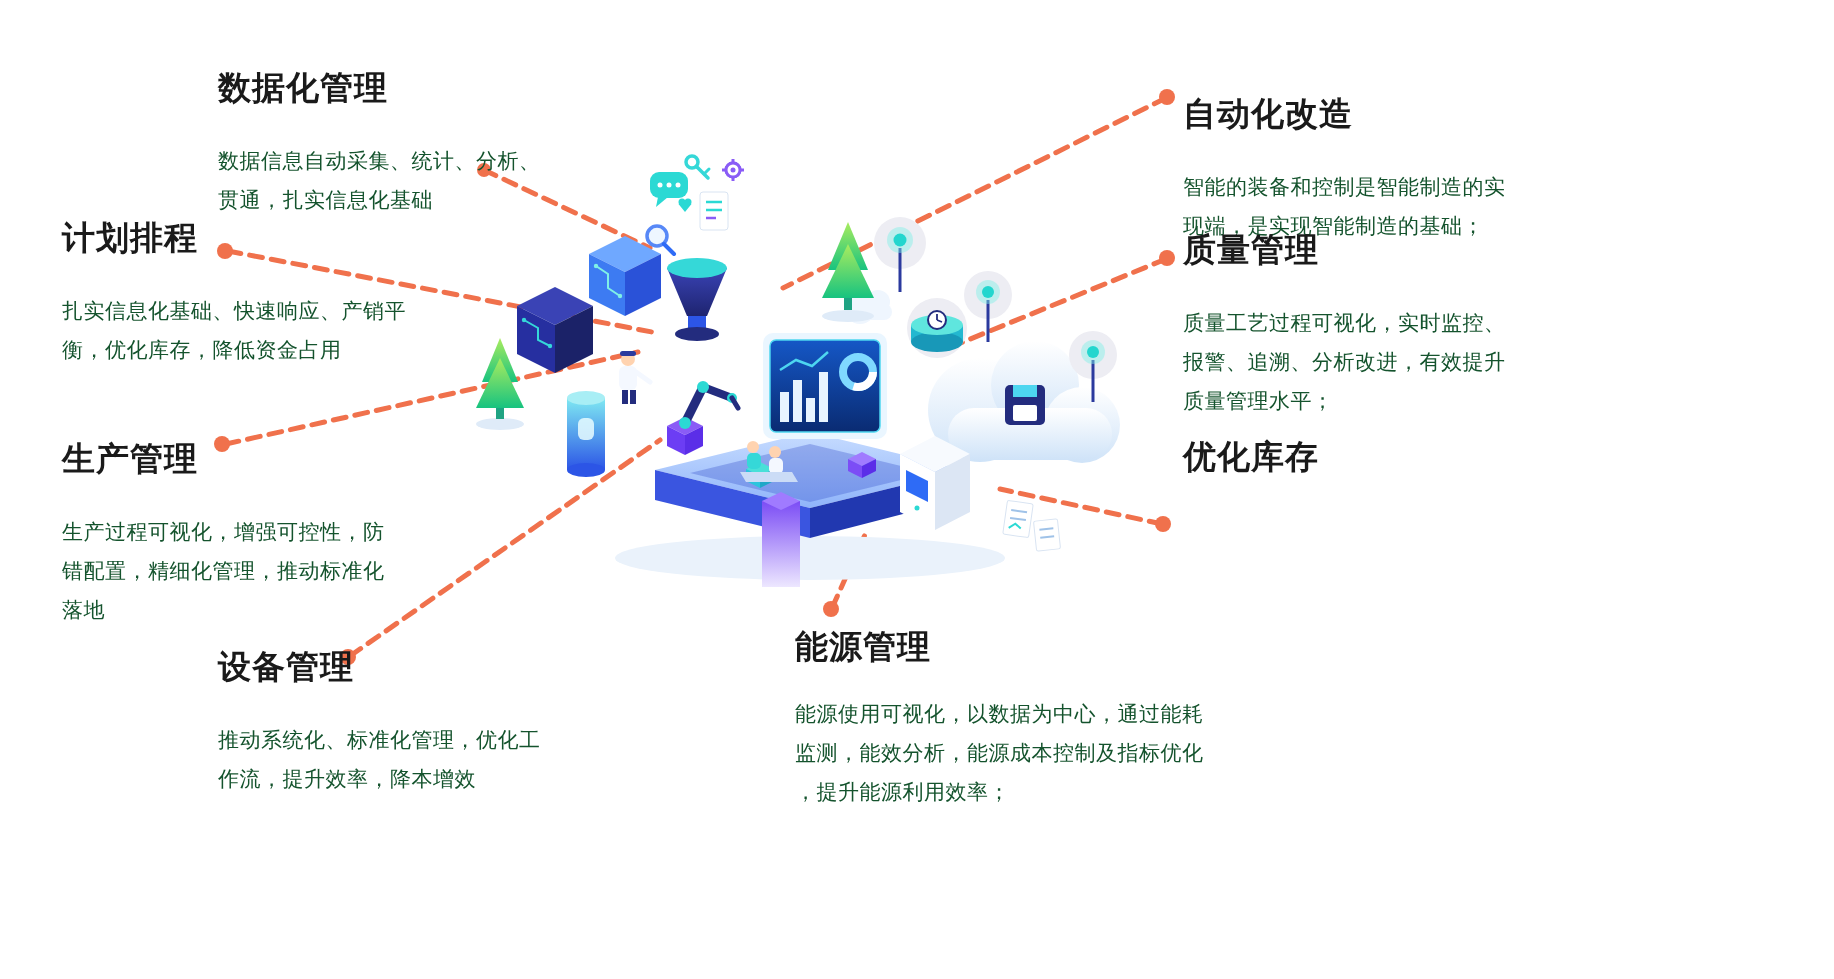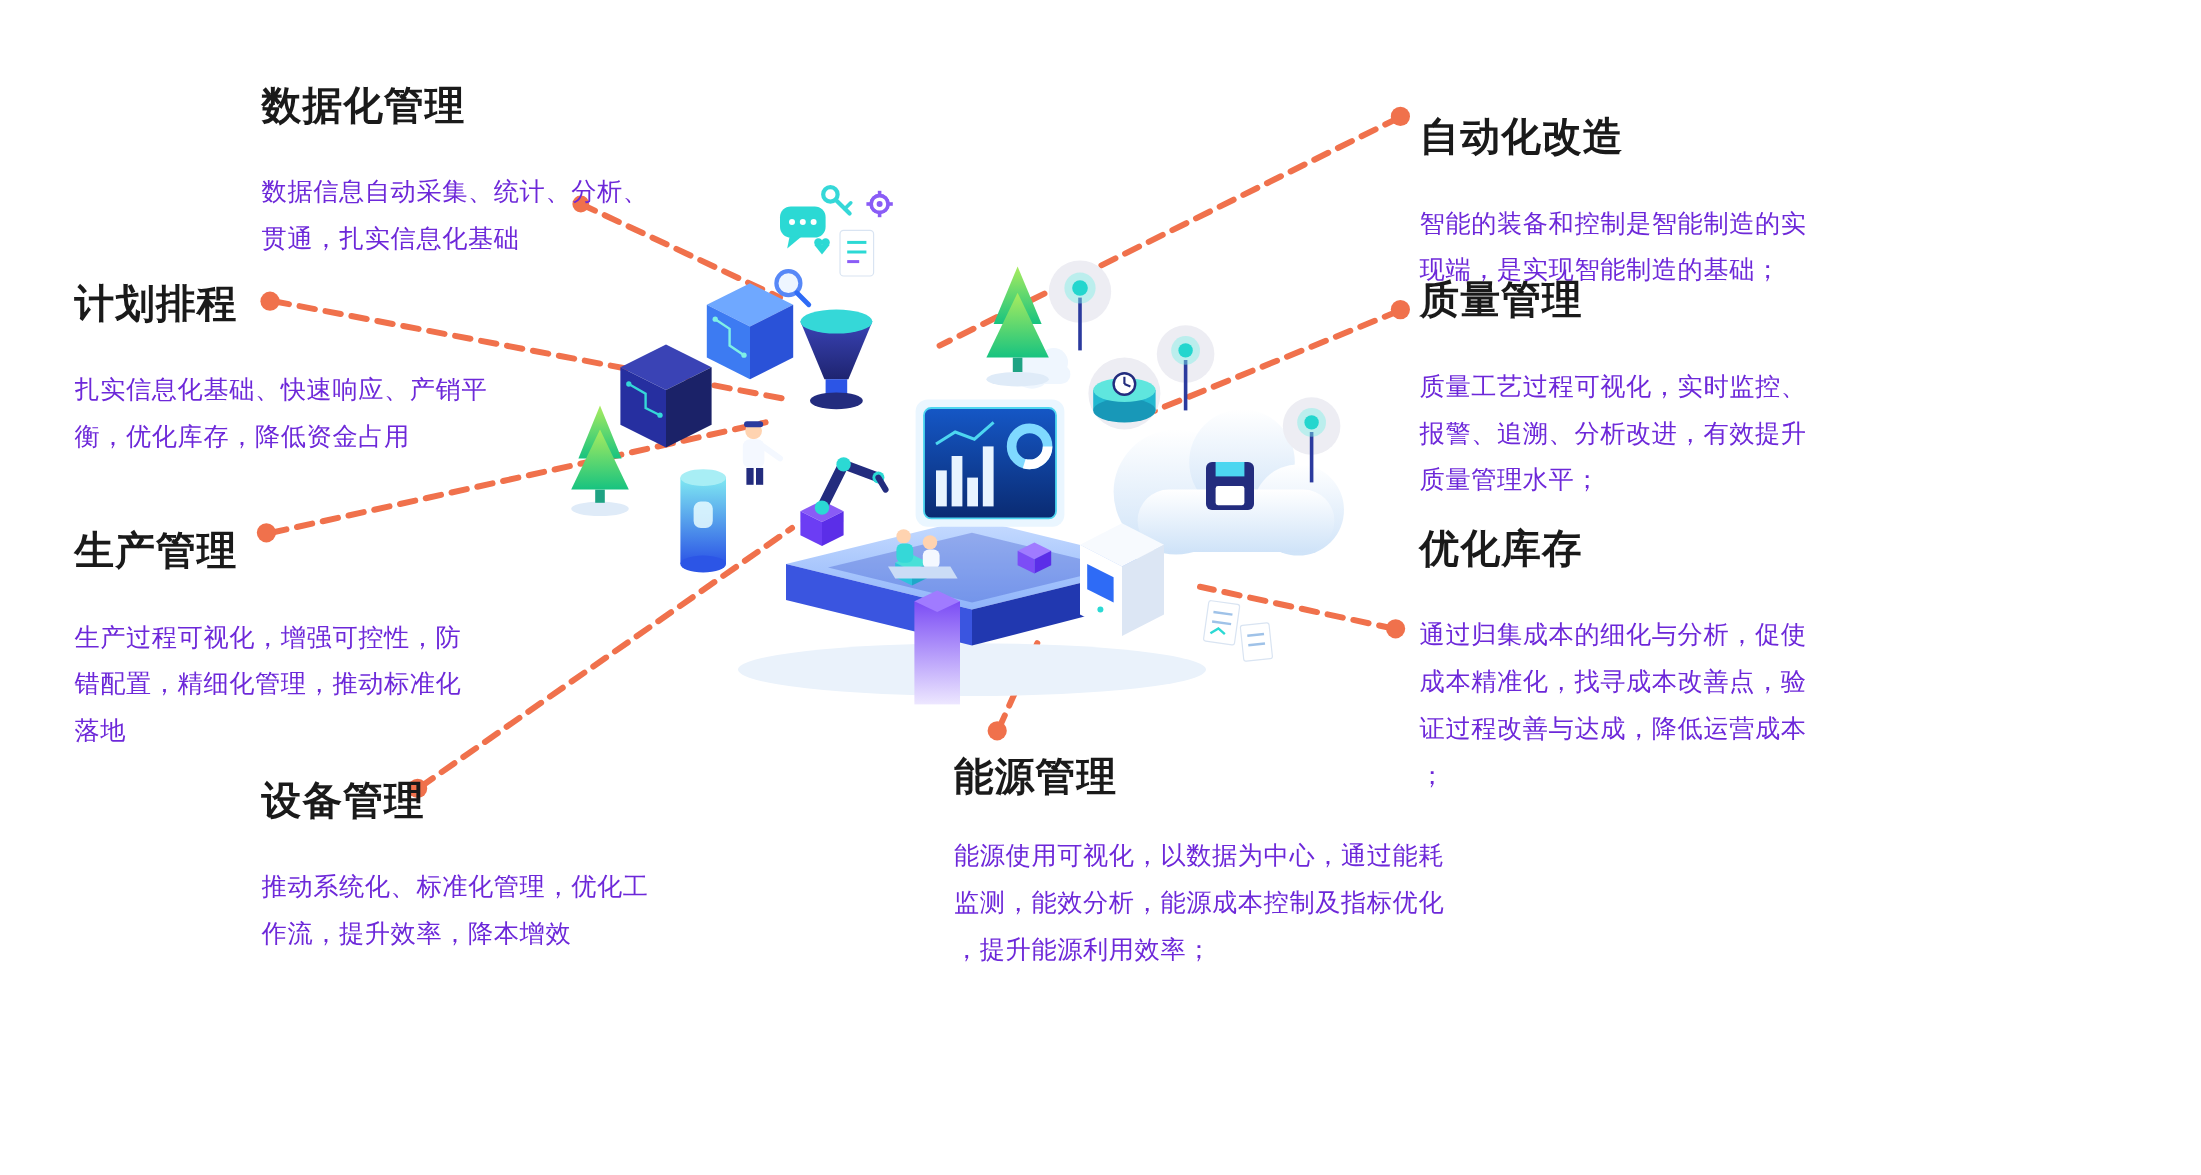--- a/index.html
+++ b/index.html
@@ -4,23 +4,23 @@
 <style>
   html,body { margin:0; padding:0; background:#ffffff; }
   .canvas {
     position:relative; width:1834px; height:979px; background:#ffffff; overflow:hidden;
     font-family:"Liberation Sans","DejaVu Sans",sans-serif;
   }
   svg.connectors { position:absolute; left:0; top:0; width:1834px; height:979px; pointer-events:none; }
   svg.illustration { position:absolute; left:460px; top:140px; width:680px; height:470px; }
   .label { position:absolute; z-index:5; }
   .label h2 { margin:0 0 30px 0; font-size:33px; font-weight:bold; color:#1a1a1a; letter-spacing:1px; }
-  .label p  { margin:0; font-size:21px; color:#6d28d9; line-height:39px; white-space:pre-line; letter-spacing:0.5px; }
+  .label p  { margin:0; font-size:21px; color:#14532d; line-height:39px; white-space:pre-line; letter-spacing:0.5px; }
   #sec-data        { left:218px;  top:66px;  width:350px; }
-  #sec-plan        { left:62px;   top:231px; width:350px; }
+  #sec-plan        { left:62px;   top:216px; width:350px; }
   #sec-production  { left:62px;   top:437px; width:350px; }
   #sec-equipment   { left:218px;  top:645px; width:350px; }
   #sec-energy      { left:795px;  top:625px; width:430px; }
   #sec-energy h2   { margin-bottom:24px; }
   #sec-automation  { left:1183px; top:55px;  width:350px;margin-top:37px; }
   #sec-quality     { left:1183px; top:228px; width:350px; }
   #sec-cost        { left:1183px; top:435px; width:350px; }
 </style>
 </head>
 <body>
@@ -339,19 +339,15 @@
 
   <section class="label" id="sec-quality">
     <h2>质量管理</h2>
     <p>质量工艺过程可视化，实时监控、
 报警、追溯、分析改进，有效提升
 质量管理水平；</p>
   </section>
 
   <section class="label" id="sec-cost">
     <h2>优化库存</h2>
-    <p>通过归集成本的细化与分析，促使
-成本精准化，找寻成本改善点，验
-证过程改善与达成，降低运营成本
-；</p>
   </section>
 
 </div>
 
 </body></html>

